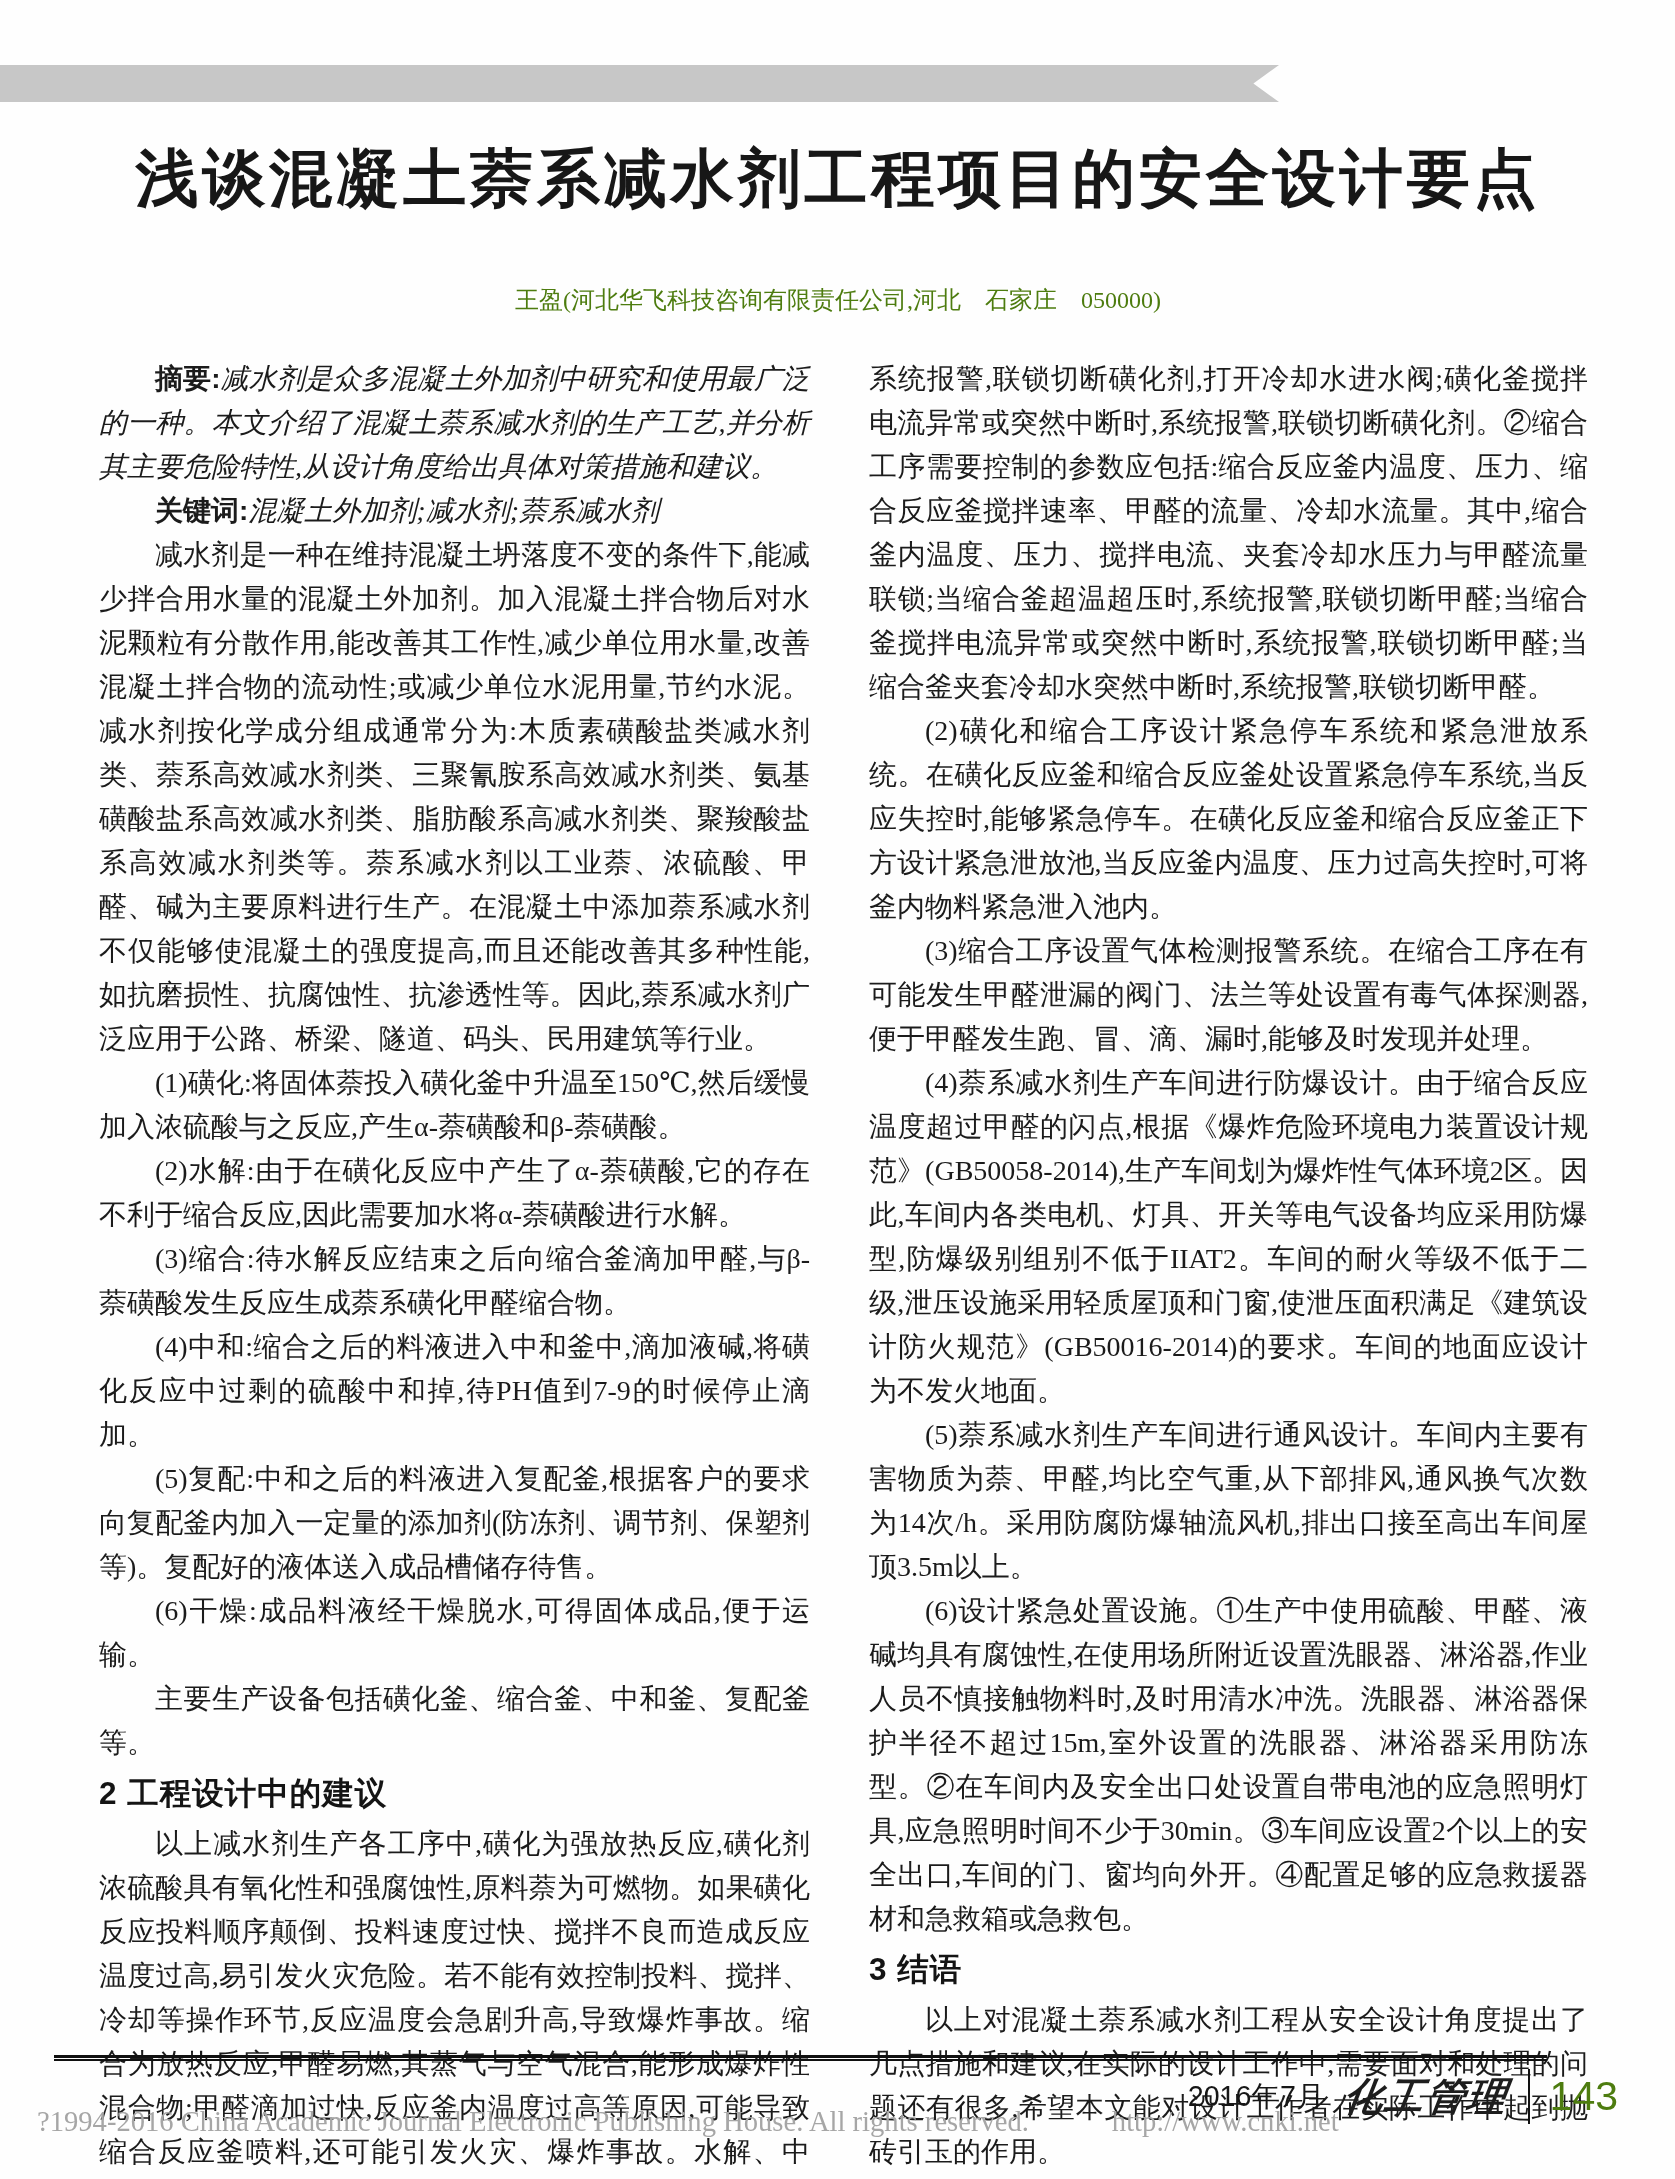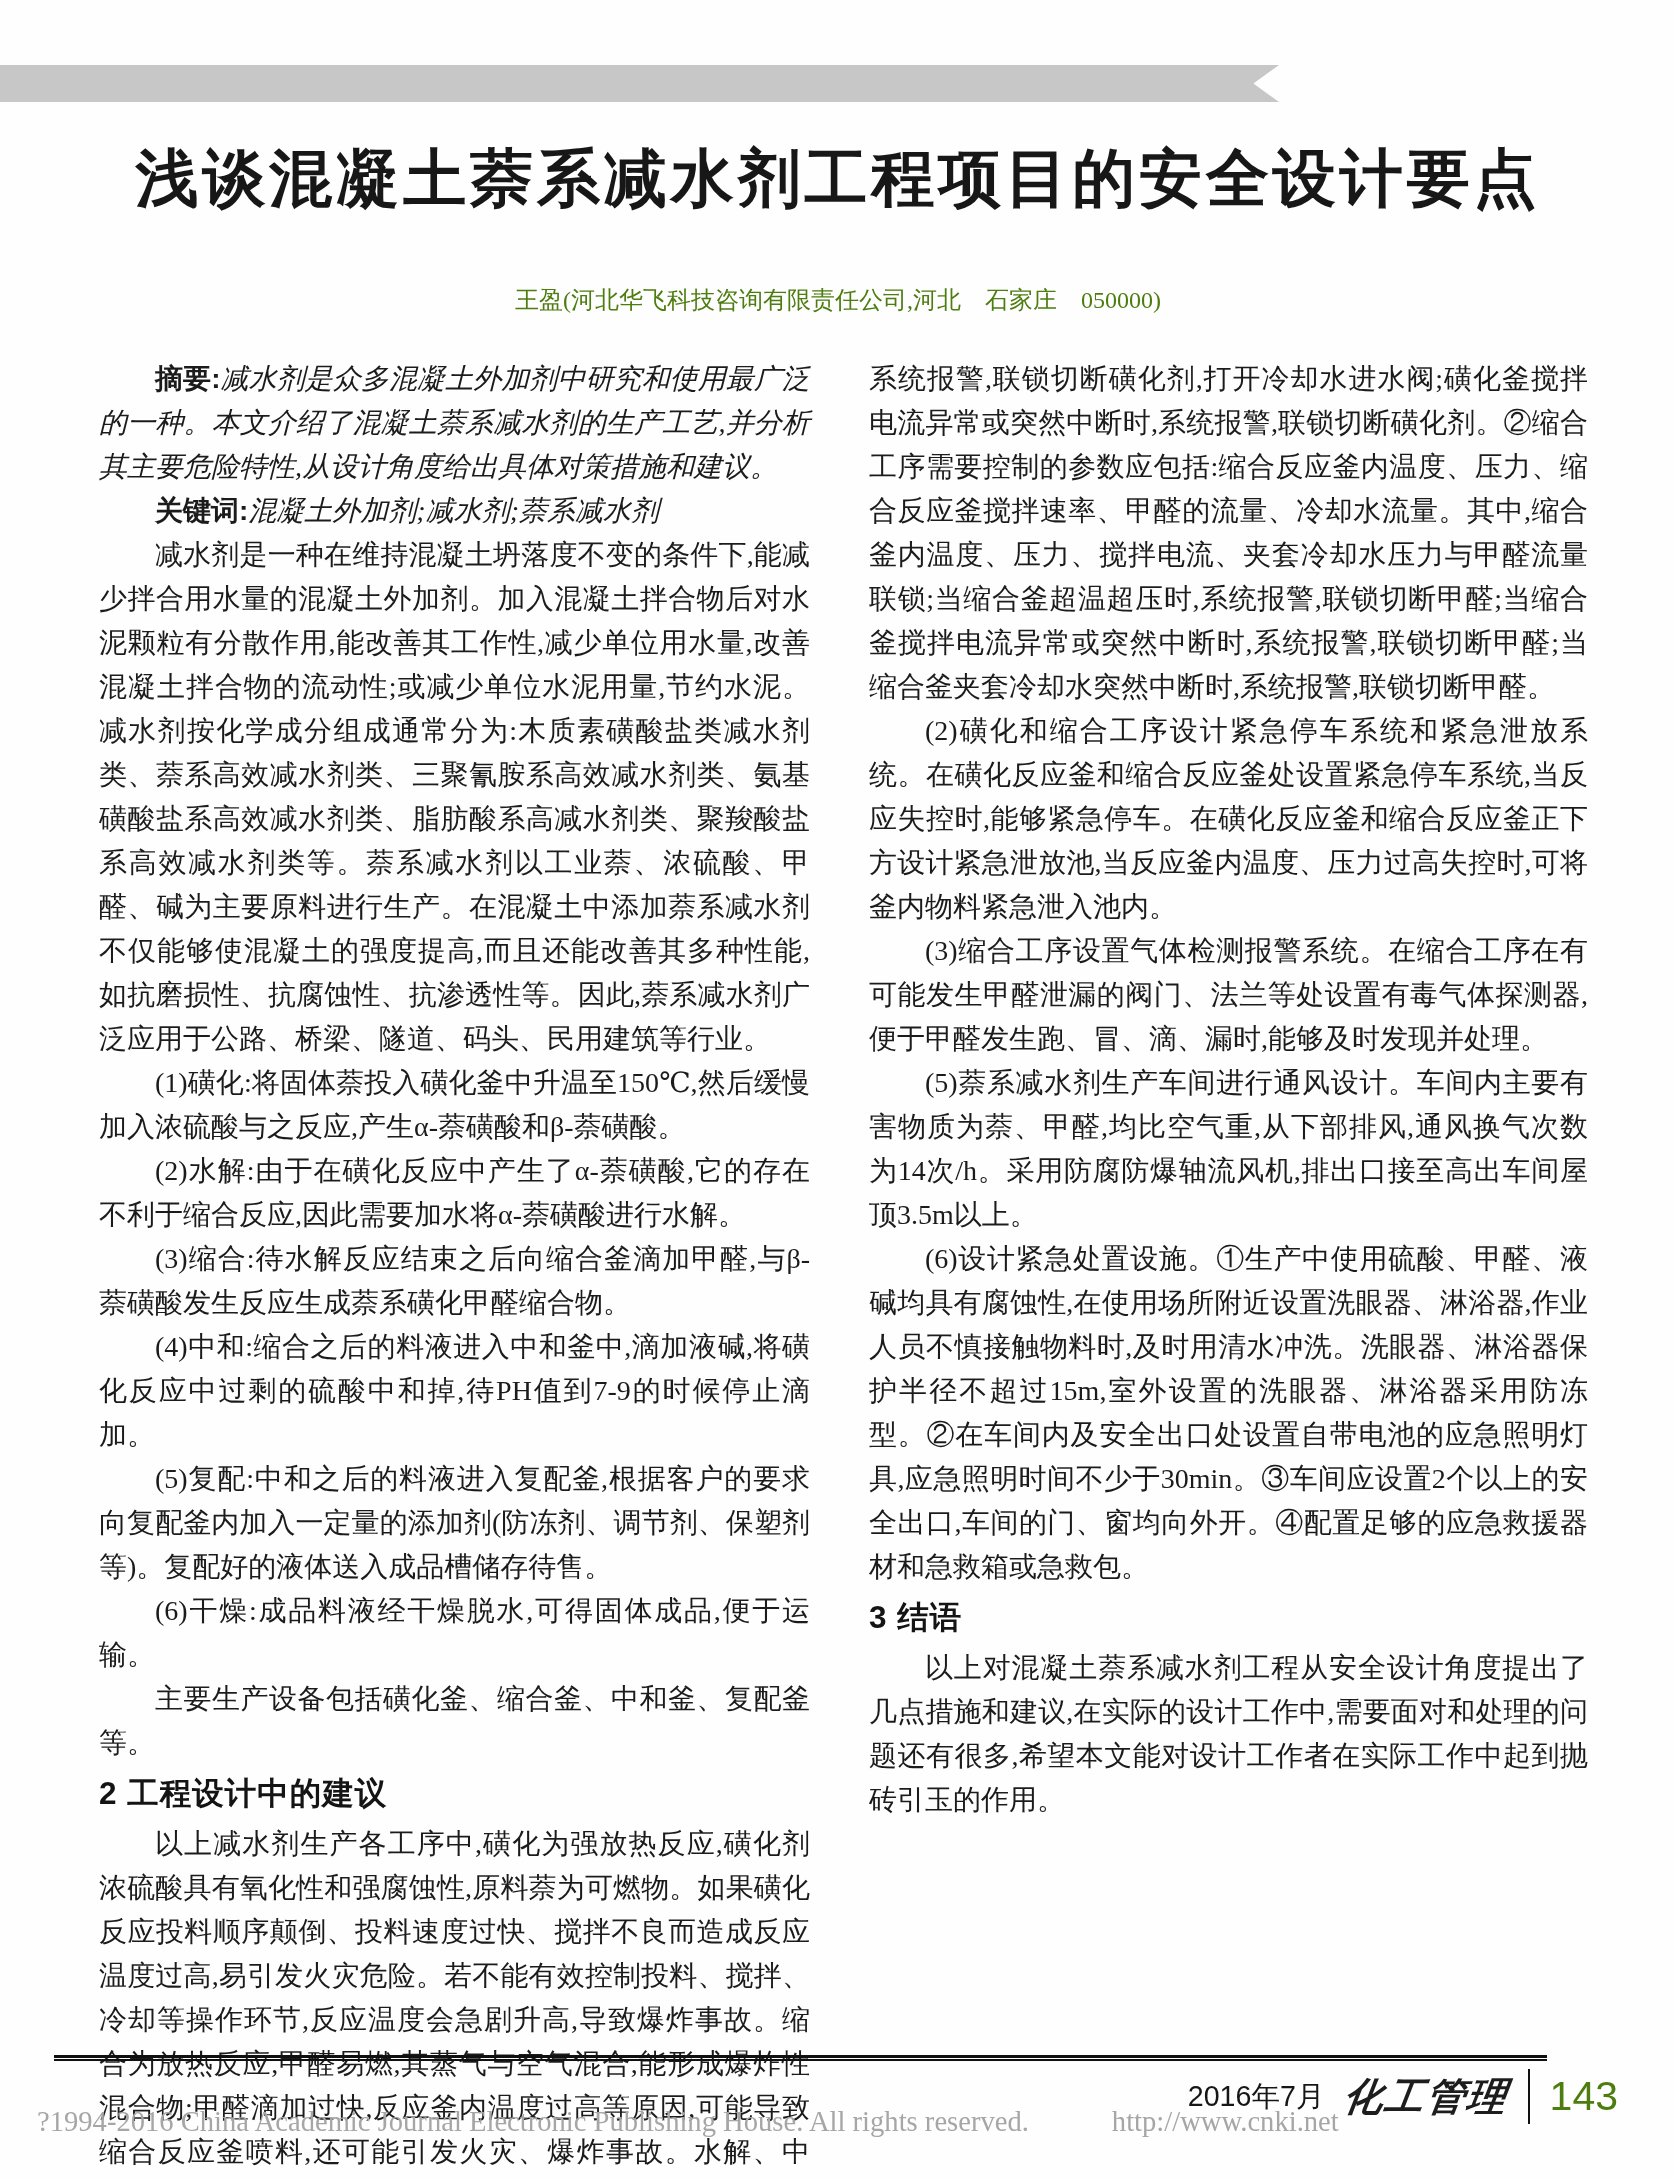--- a/index.html
+++ b/index.html
@@ -118,20 +118,21 @@
       <p>主要生产设备包括磺化釜、缩合釜、中和釜、复配釜等。</p>
       <div class="sec-h">2 工程设计中的建议</div>
       <p>以上减水剂生产各工序中,磺化为强放热反应,磺化剂浓硫酸具有氧化性和强腐蚀性,原料萘为可燃物。如果磺化反应投料顺序颠倒、投料速度过快、搅拌不良而造成反应温度过高,易引发火灾危险。若不能有效控制投料、搅拌、冷却等操作环节,反应温度会急剧升高,导致爆炸事故。缩合为放热反应,甲醛易燃,其蒸气与空气混合,能形成爆炸性混合物;甲醛滴加过快,反应釜内温度过高等原因,可能导致缩合反应釜喷料,还可能引发火灾、爆炸事故。水解、中和、复配、干燥各工序反应相对较温和。因此,在工程设计中,提出以下几点措施和建议:</p>
 
     </div>
 
     <div class="col right">
       <p class="noindent">系统报警,联锁切断磺化剂,打开冷却水进水阀;磺化釜搅拌电流异常或突然中断时,系统报警,联锁切断磺化剂。②缩合工序需要控制的参数应包括:缩合反应釜内温度、压力、缩合反应釜搅拌速率、甲醛的流量、冷却水流量。其中,缩合釜内温度、压力、搅拌电流、夹套冷却水压力与甲醛流量联锁;当缩合釜超温超压时,系统报警,联锁切断甲醛;当缩合釜搅拌电流异常或突然中断时,系统报警,联锁切断甲醛;当缩合釜夹套冷却水突然中断时,系统报警,联锁切断甲醛。</p>
       <p>(2)磺化和缩合工序设计紧急停车系统和紧急泄放系统。在磺化反应釜和缩合反应釜处设置紧急停车系统,当反应失控时,能够紧急停车。在磺化反应釜和缩合反应釜正下方设计紧急泄放池,当反应釜内温度、压力过高失控时,可将釜内物料紧急泄入池内。</p>
       <p>(3)缩合工序设置气体检测报警系统。在缩合工序在有可能发生甲醛泄漏的阀门、法兰等处设置有毒气体探测器,便于甲醛发生跑、冒、滴、漏时,能够及时发现并处理。</p>
+      <p>(4)萘系减水剂生产车间进行防爆设计。由于缩合反应温度超过甲醛的闪点,根据《爆炸危险环境电力装置设计规范》(GB50058-2014),生产车间划为爆炸性气体环境2区。因此,车间内各类电机、灯具、开关等电气设备均应采用防爆型,防爆级别组别不低于IIAT2。车间的耐火等级不低于二级,泄压设施采用轻质屋顶和门窗,使泄压面积满足《建筑设计防火规范》(GB50016-2014)的要求。车间的地面应设计为不发火地面。</p>
       <p>(5)萘系减水剂生产车间进行通风设计。车间内主要有害物质为萘、甲醛,均比空气重,从下部排风,通风换气次数为14次/h。采用防腐防爆轴流风机,排出口接至高出车间屋顶3.5m以上。</p>
       <p>(6)设计紧急处置设施。①生产中使用硫酸、甲醛、液碱均具有腐蚀性,在使用场所附近设置洗眼器、淋浴器,作业人员不慎接触物料时,及时用清水冲洗。洗眼器、淋浴器保护半径不超过15m,室外设置的洗眼器、淋浴器采用防冻型。②在车间内及安全出口处设置自带电池的应急照明灯具,应急照明时间不少于30min。③车间应设置2个以上的安全出口,车间的门、窗均向外开。④配置足够的应急救援器材和急救箱或急救包。</p>
       <div class="sec-h">3 结语</div>
       <p>以上对混凝土萘系减水剂工程从安全设计角度提出了几点措施和建议,在实际的设计工作中,需要面对和处理的问题还有很多,希望本文能对设计工作者在实际工作中起到抛砖引玉的作用。</p>
 
     </div>
 
   </div>
 
   <div class="double-rule"></div>

